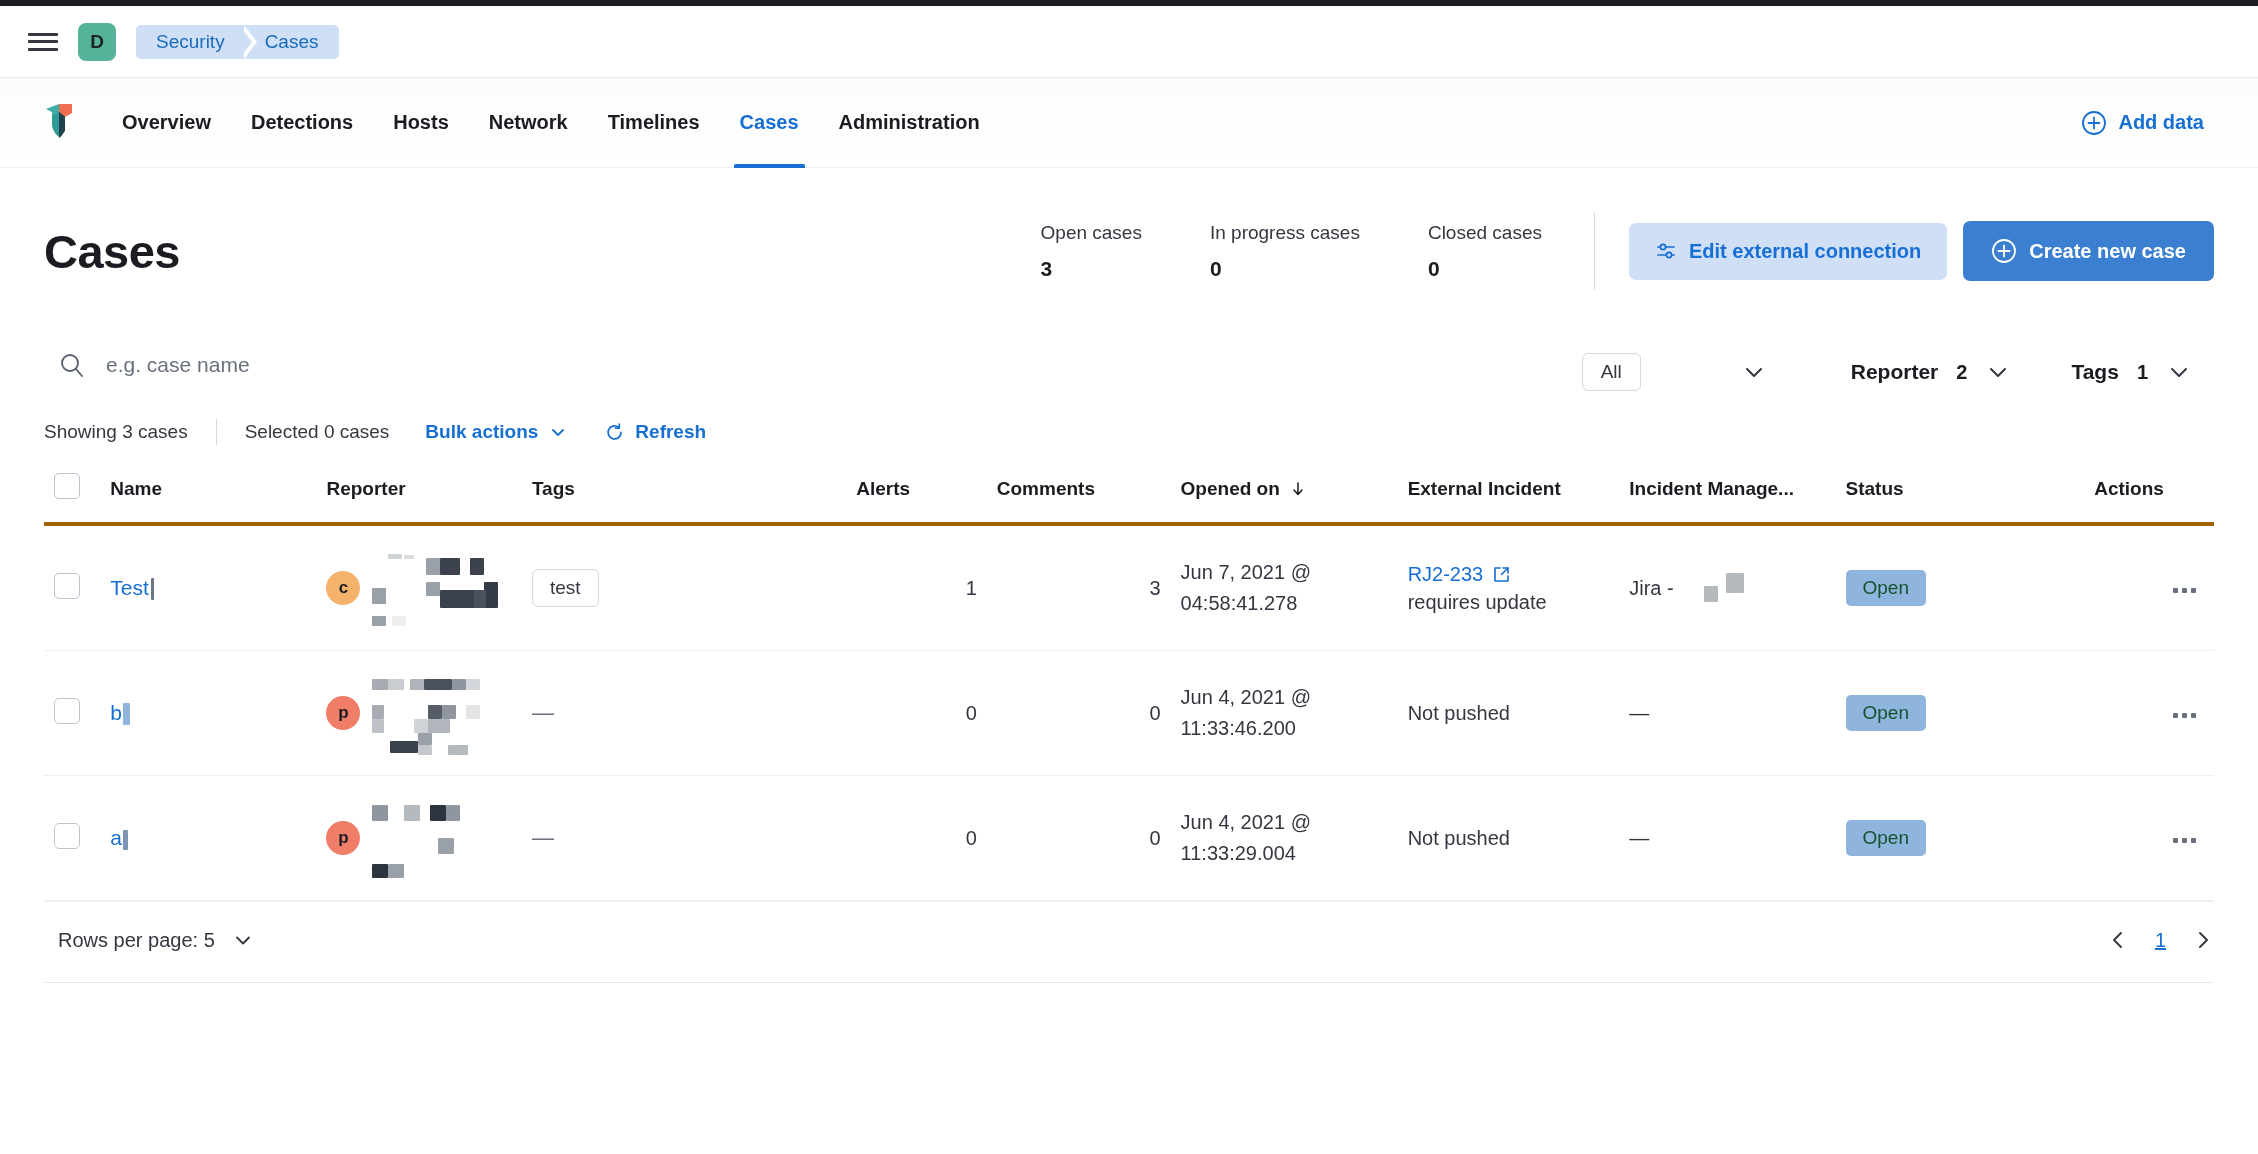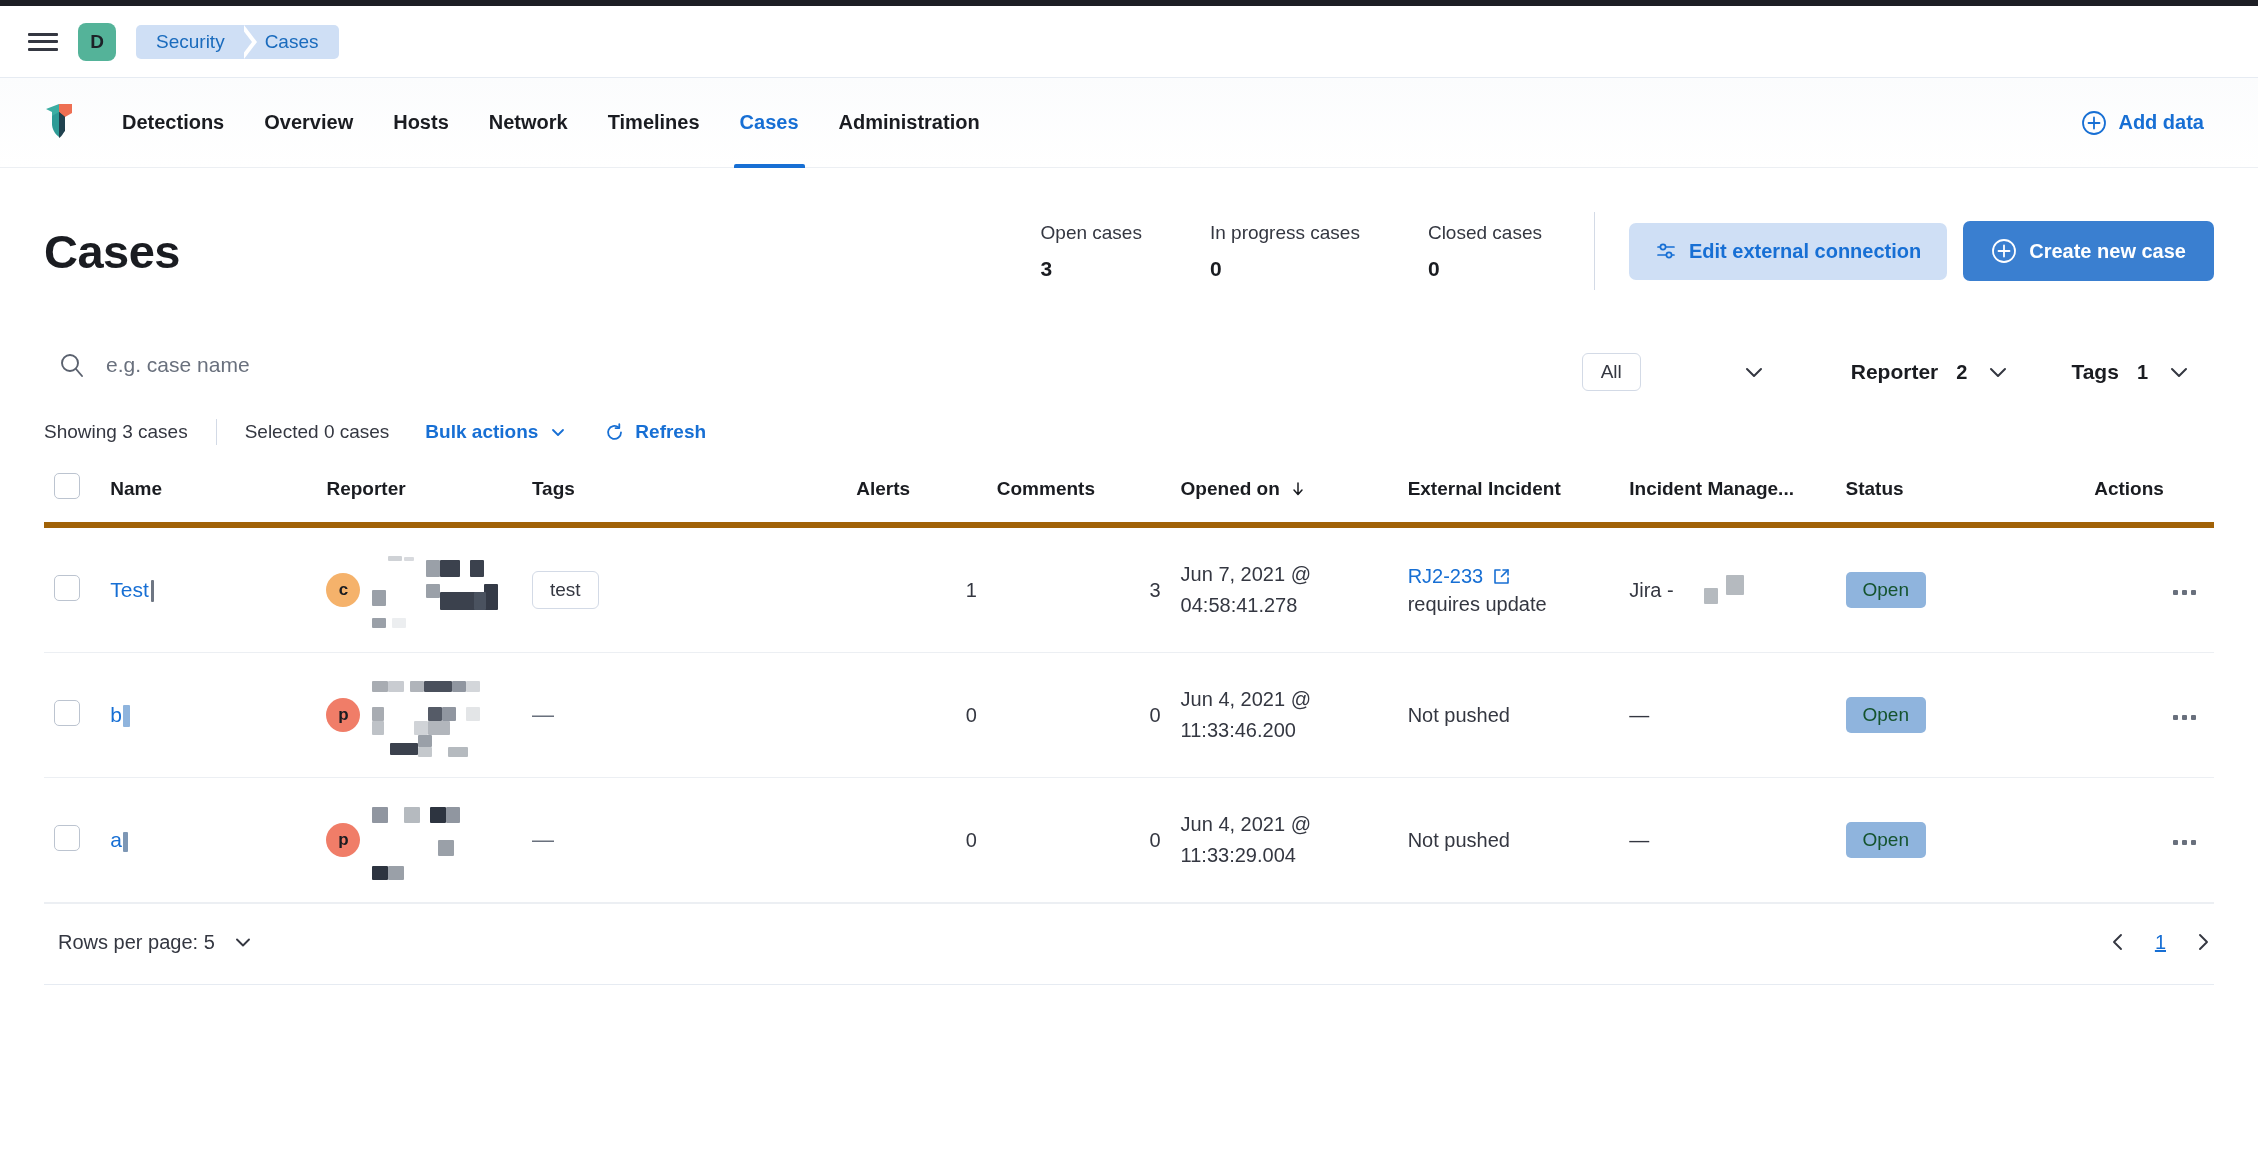--- a/index.html
+++ b/index.html
@@ -240,21 +240,21 @@
   .util-gap { width: 36px; }
 
   
   table.cases { width: 100%; border-collapse: collapse; table-layout: fixed; }
   table.cases thead th {
     text-align: left;
     font-size: 19px;
     font-weight: 700;
     color: #1a1c21;
     padding: 12px 10px 18px 10px;
-    border-bottom: 6px solid #a16207;
+    border-bottom: 4px solid #a16207;
     white-space: nowrap;
   }
   table.cases tbody td {
     padding: 26px 10px;
     font-size: 20px;
     color: #343741;
     border-bottom: 1px solid #eceff3;
     vertical-align: middle;
   }
   tbody tr:last-child td { border-bottom: 1px solid #eceff3; }
@@ -389,22 +389,22 @@
     <svg width="30" height="42" viewBox="0 0 30 42">
       <path d="M15 1 H28 V10 L21 14 V1 Z" fill="#ee6f53"></path>
       <path d="M15 1 H21 V14 L15 18 Z" fill="#ee6f53"></path>
       <path d="M2 6 L15 1 V18 L8 22 V9 Z" fill="#3caea3"></path>
       <path d="M15 9 L21 14 V28 L15 34 Z" fill="#1d3442"></path>
       <path d="M8 13 L15 9 V34 C11 31 8 26 8 21 Z" fill="#2e9b96"></path>
       <path d="M15 9 L21 14 V23 C21 29 18 33 15 35 Z" fill="#20424f"></path>
     </svg>
   </div>
   <div class="nav-items">
+    <div class="nav-item">Overview</div>
     <div class="nav-item">Detections</div>
-    <div class="nav-item">Overview</div>
     <div class="nav-item">Hosts</div>
     <div class="nav-item">Network</div>
     <div class="nav-item">Timelines</div>
     <div class="nav-item active">Cases</div>
     <div class="nav-item">Administration</div>
   </div>
   <div class="add-data">
     <span>
       <svg width="26" height="26" viewBox="0 0 26 26">
         <circle cx="13" cy="13" r="11" fill="none" stroke="#176fd4" stroke-width="1.8"></circle>

